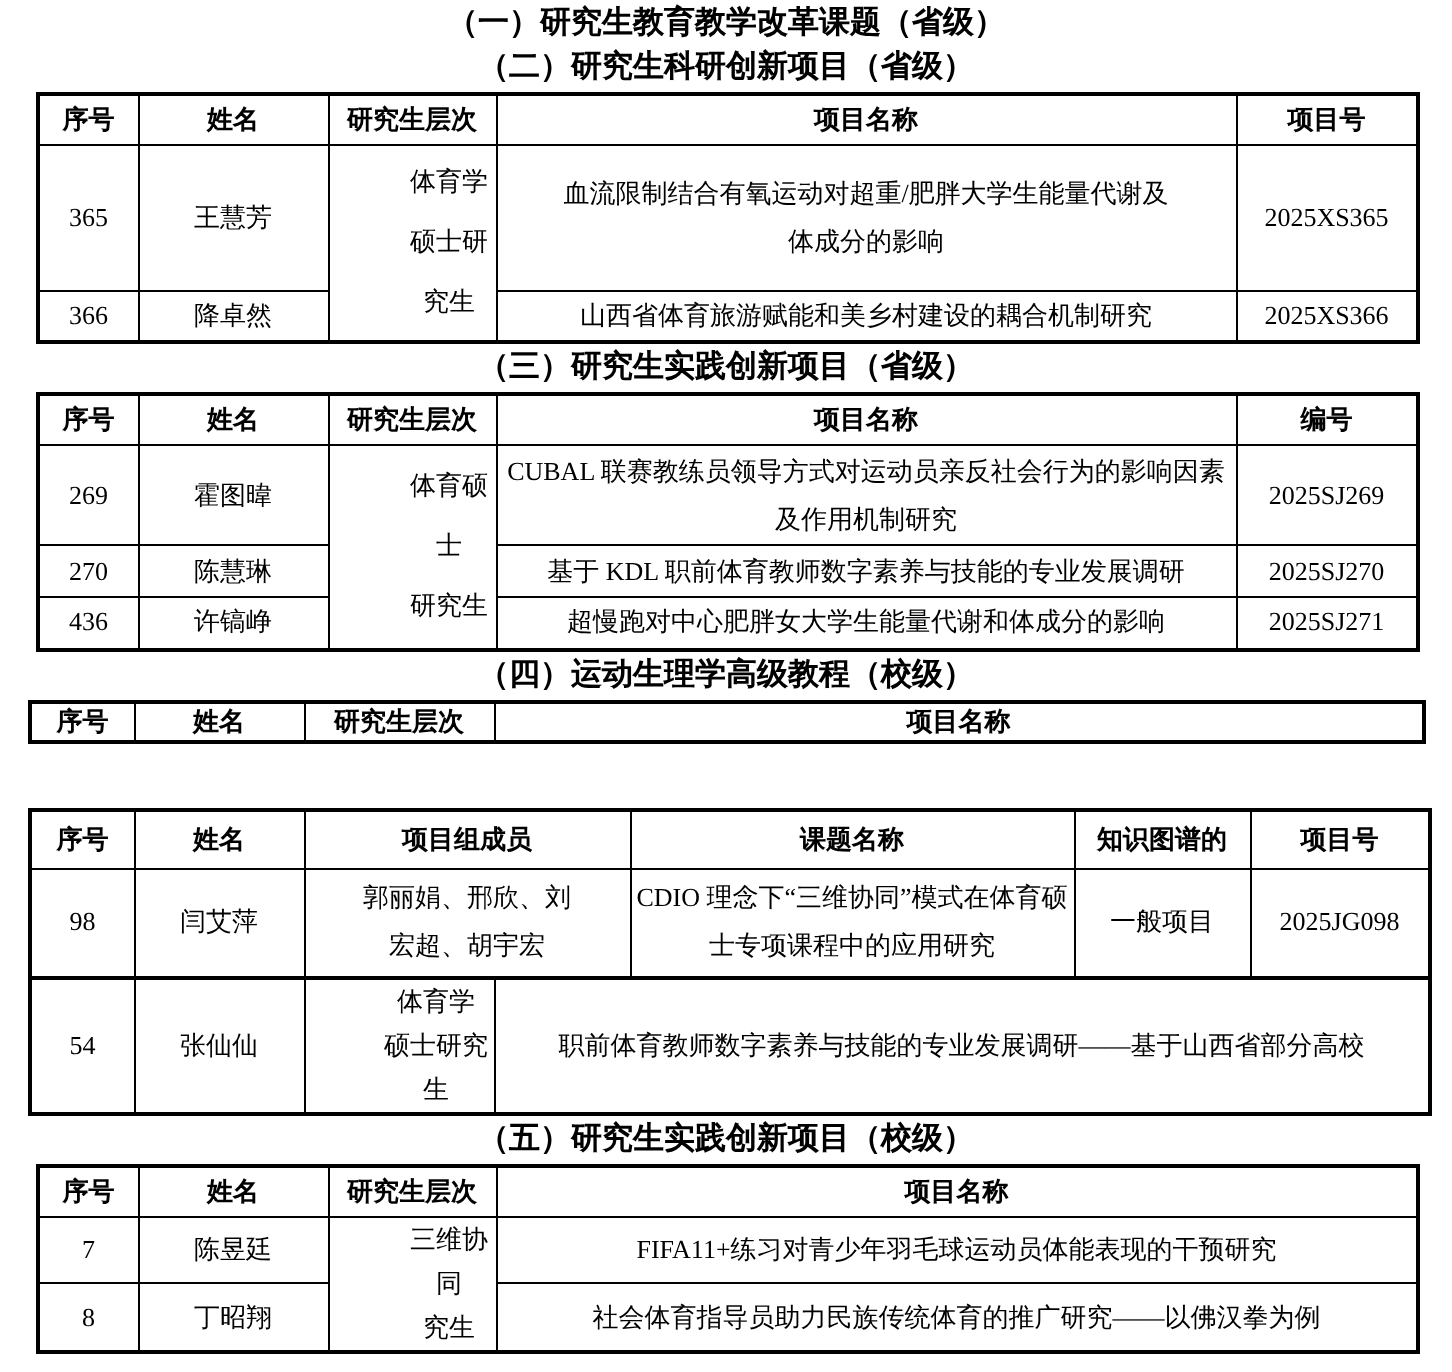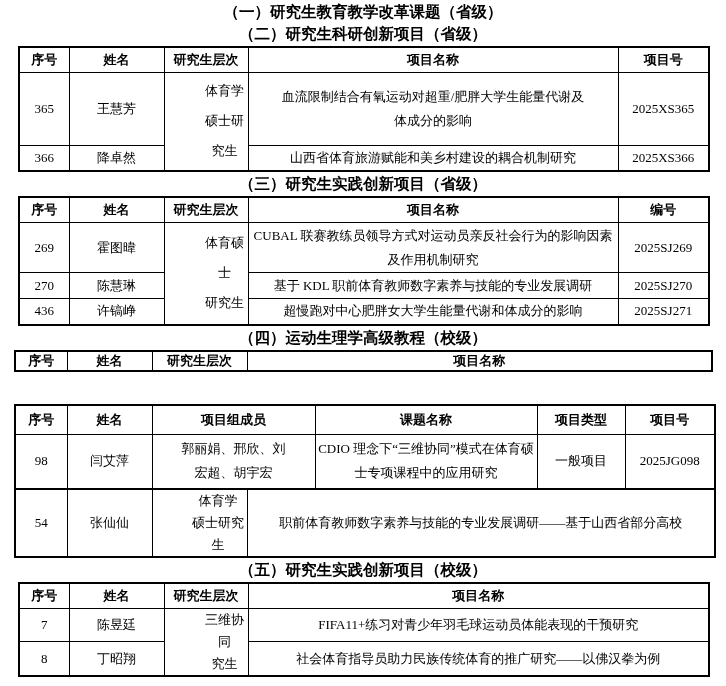--- a/index.html
+++ b/index.html
@@ -155,21 +155,21 @@
       <col style="width:222px">
       <col style="width:88px">
       <col style="width:90px">
     </colgroup>
   <tbody>
       <tr class="hr30">
     <th>序号</th>
     <th>姓名</th>
     <th>项目组成员</th>
     <th>课题名称</th>
-    <th>项目类型</th>
+    <th>知识图谱的</th>
     <th>项目号</th>
   </tr>
   <tr class="r54">
     <td>98</td>
     <td>闫艾萍</td>
     <td>
           <div class="mw112">郭丽娟、邢欣、刘宏超、胡宇宏</div>
         </td>
     <td>CDIO 理念下“三维协同”模式在体育硕士专项课程中的应用研究</td>
     <td>一般项目</td>

